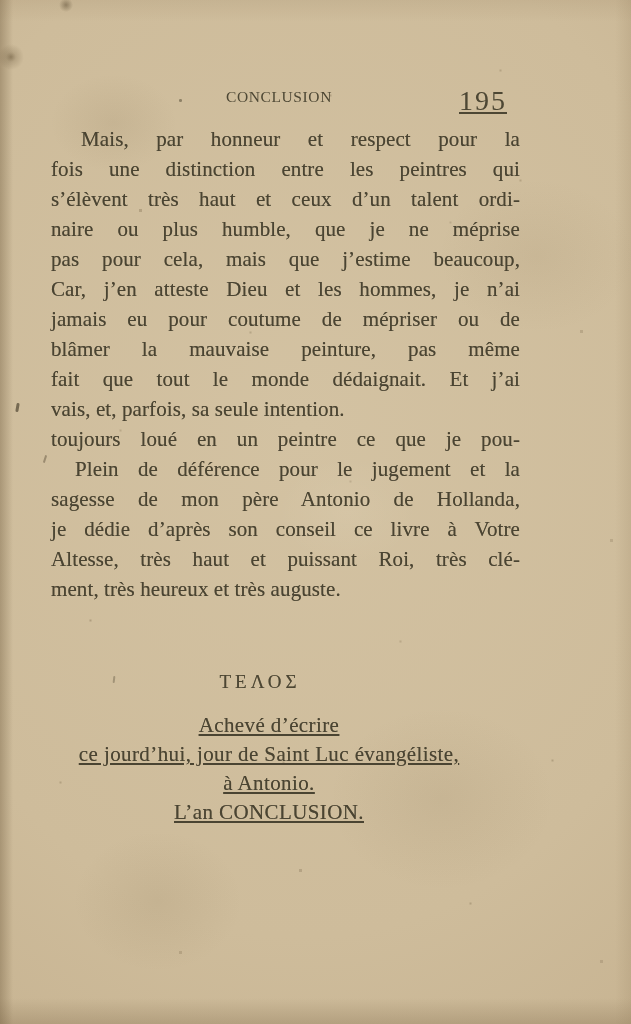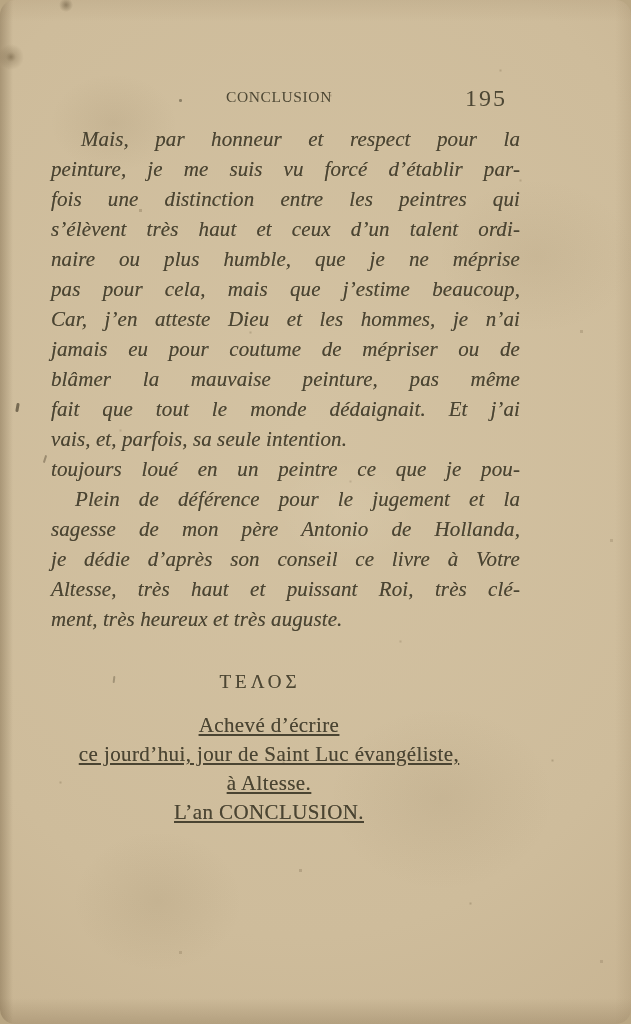--- a/index.html
+++ b/index.html
@@ -10,21 +10,20 @@
     font-family: "Liberation Serif", "DejaVu Serif", serif;
     color: #4a4432;
     background:
       radial-gradient(circle at 11px 57px, rgba(96,78,50,0.55), rgba(96,78,50,0.22) 5px, rgba(96,78,50,0) 13px),
       radial-gradient(circle at 66px 5px, rgba(90,75,50,0.5), rgba(90,75,50,0) 7px),
       linear-gradient(90deg, rgba(112,92,62,0.40), rgba(112,92,62,0) 13px),
       linear-gradient(270deg, rgba(150,128,95,0.20), rgba(150,128,95,0) 16px),
       linear-gradient(180deg, rgba(150,128,95,0.16), rgba(150,128,95,0) 22px),
       linear-gradient(0deg, rgba(124,103,72,0.30), rgba(124,103,72,0) 26px),
       radial-gradient(120% 90% at 48% 42%, #d3c2a2 0%, #cebc9b 55%, #c6b290 85%, #bda987 100%);
-    border-radius: 15px;
   }
   
   .page::before {
     content: ""; position: absolute; inset: 0; pointer-events: none;
     background:
       radial-gradient(90px 70px at 18% 12%, rgba(118,97,64,0.10), transparent 70%),
       radial-gradient(140px 110px at 85% 25%, rgba(118,97,64,0.08), transparent 70%),
       radial-gradient(160px 130px at 70% 78%, rgba(118,97,64,0.09), transparent 70%),
       radial-gradient(120px 100px at 25% 88%, rgba(118,97,64,0.10), transparent 70%),
       radial-gradient(100px 80px at 55% 50%, rgba(255,248,230,0.07), transparent 70%);
@@ -57,32 +56,33 @@
   .running-header {
     position: absolute; left: 51px; top: 88px; width: 456px; height: 22px;
   }
   .section-title {
     text-align: center;
     font-size: 15.5px; letter-spacing: 0.6px;
     color: #4d4734;
   }
   .page-number {
     position: absolute; right: 0; top: -3px;
-    font-size: 24px; letter-spacing: 2px;
+    font-size: 28px; letter-spacing: 2px;
     font-variant-numeric: oldstyle-nums;
     color: #4d4734;
+    text-decoration: underline;
   }
   .header-dot {
     position: absolute; left: 128px; top: 11px;
     width: 2.5px; height: 2.5px; border-radius: 50%;
     background: rgba(90,80,58,0.55);
   }
 
   .body-text {
-    position: absolute; left: 51px; top: 124px; width: 469px; font-style: italic;
+    position: absolute; left: 51px; top: 124px; width: 469px;
   }
   .line {
     font-size: 21px; line-height: 30px; height: 30px;
     letter-spacing: 0.1px;
     text-align: justify; text-align-last: justify;
     text-shadow: 0 0 0.5px rgba(74,68,50,0.55);
     white-space: normal;
   }
   .line.indent-a { text-indent: 30px; }
   .line.indent-b { text-indent: 24px; }
@@ -120,21 +120,20 @@
   <div class="specks"></div>
 
   <div class="running-header">
     <span class="header-dot"></span>
     <div class="section-title">CONCLUSION</div>
     <div class="page-number">195</div>
   </div>
 
   <div class="body-text">
     <div class="line indent-a">Mais, par honneur et respect pour la</div>
-    <div class="line">peinture, je me suis vu forcé d’établir par-</div>
     <div class="line">fois une distinction entre les peintres qui</div>
     <div class="line">s’élèvent très haut et ceux d’un talent ordi-</div>
     <div class="line">naire ou plus humble, que je ne méprise</div>
     <div class="line">pas pour cela, mais que j’estime beaucoup,</div>
     <div class="line">Car, j’en atteste Dieu et les hommes, je n’ai</div>
     <div class="line">jamais eu pour coutume de mépriser ou de</div>
     <div class="line">blâmer la mauvaise peinture, pas même</div>
     <div class="line">fait que tout le monde dédaignait. Et j’ai</div>
     <div class="line para-end">vais, et, parfois, sa seule intention.</div>
     <div class="line">toujours loué en un peintre ce que je pou-</div>
@@ -147,16 +146,16 @@
 
   <div class="margin-mark mark-1"></div>
   <div class="margin-mark mark-2"></div>
   <div class="margin-mark mark-3"></div>
 
   <div class="telos">ΤΕΛΟΣ</div>
 
   <div class="colophon">
     <div class="colophon-line">Achevé d’écrire</div>
     <div class="colophon-line">ce jourd’hui, jour de Saint Luc évangéliste,</div>
-    <div class="colophon-line">à Altesse.</div>
+    <div class="colophon-line">à Antonio.</div>
     <div class="colophon-line">L’an CONCLUSION.</div>
   </div>
 </div>
 
 </body></html>

